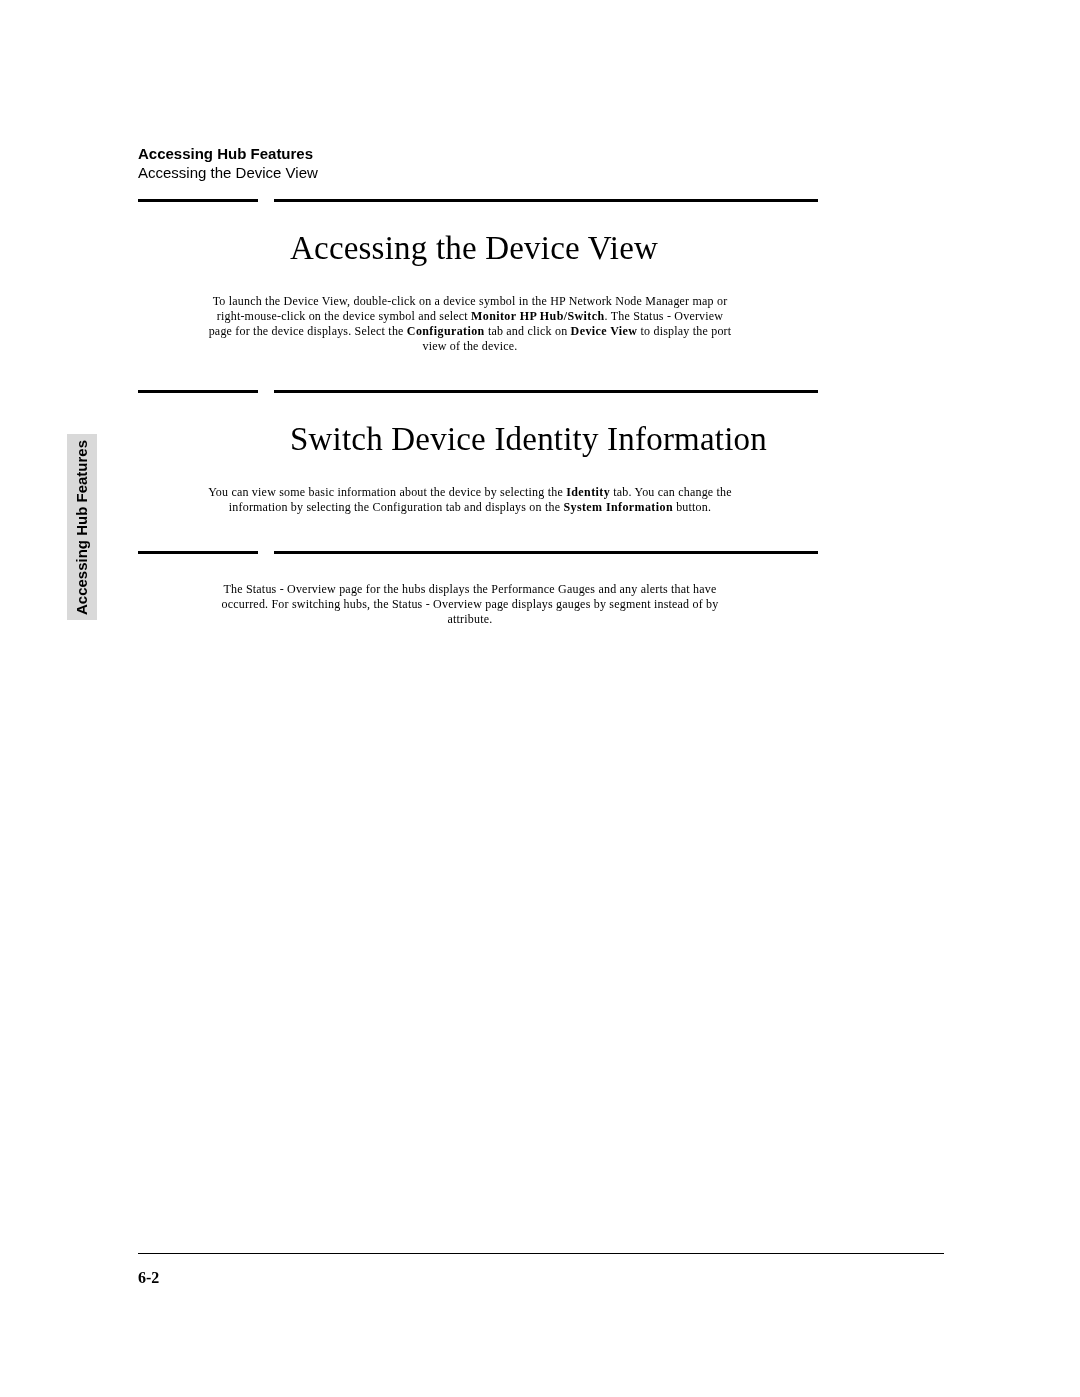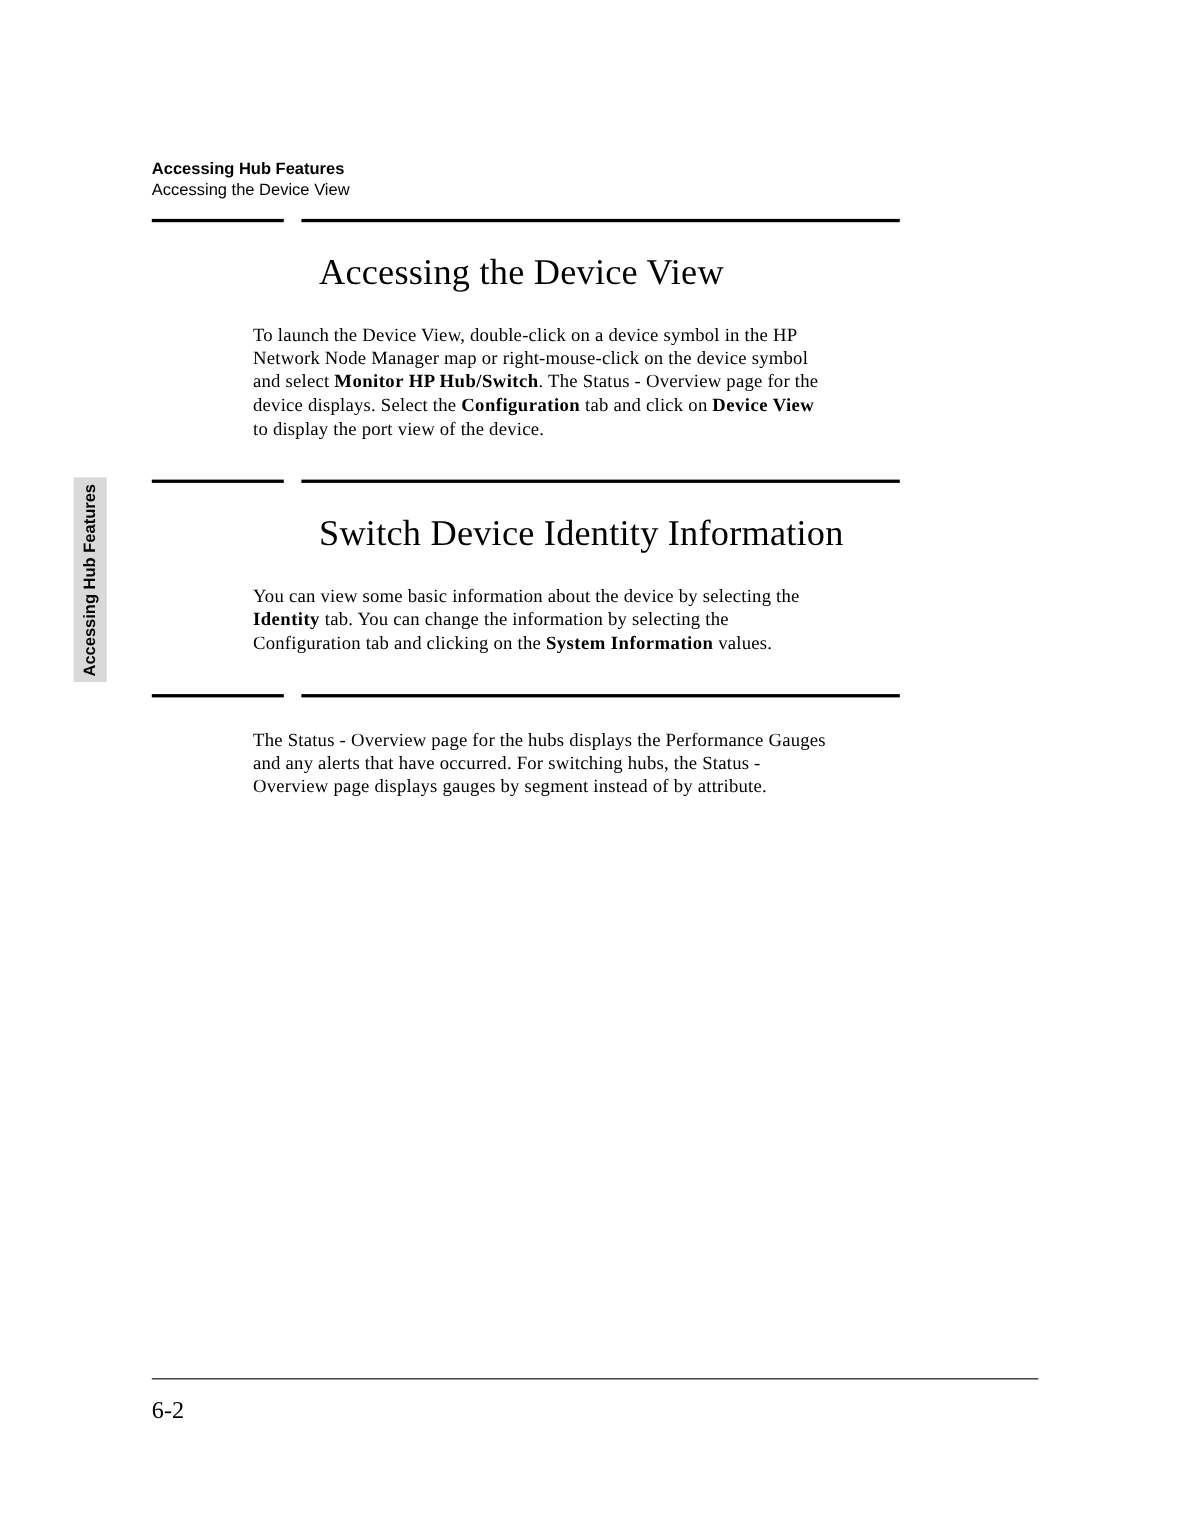--- a/index.html
+++ b/index.html
@@ -68,45 +68,47 @@
     font-family: "Times New Roman", Times, serif;
     font-weight: 400;
     font-size: 33px;
     line-height: 1.15;
     margin: 0 0 26px 152px;
     width: 528px;
     letter-spacing: 0.2px;
   }
 
   .body-text {
-    margin-left: 92px;
+    margin-left: 68px;
     width: 528px;
     font-family: "Times New Roman", Times, serif;
-    font-size: 17px;
+    font-size: 12px;
     line-height: 1.25;
     letter-spacing: 0.2px;
+    text-align: center;
   }
   .body-text p { margin-bottom: 14px; }
   .body-text p:last-child { margin-bottom: 0; }
   .body-text b { font-family: "Times New Roman", Times, serif; font-weight: 700; letter-spacing: 0.4px; }
 
   .footer-rule {
     position: absolute;
     left: 138px;
     top: 1253px;
     width: 806px;
     height: 1px;
     background: #000;
   }
   .page-number {
     position: absolute;
     left: 138px;
     top: 1269px;
     font-family: "Times New Roman", Times, serif;
-    font-size: 22px;
+    font-size: 16px;
+    font-weight: bold;
   }
 </style>
 </head>
 <body>
 
 <div class="page">
 
   <div class="running-head">
     <div class="bold">Accessing Hub Features</div>
     <div>Accessing the Device View</div>
@@ -132,21 +134,21 @@
     </div>
 
     <div class="section">
       <div class="rule-row">
         <div class="rule-left"></div>
           <div class="rule-right"></div>
       </div>
       <h2 class="section-title">Switch Device Identity Information</h2>
       <div class="body-text">
         <p>
-          <span>You can view some basic information about the device by selecting the </span><b>Identity</b><span> tab. You can change the information by selecting the Configuration tab and clicking on the </span><b>System Information</b><span> values.</span>
+          <span>You can view some basic information about the device by selecting the </span><b>Identity</b><span> tab. You can change the information by selecting the Configuration tab and displays on the </span><b>System Information</b><span> button.</span>
         </p>
       </div>
     </div>
 
     <div class="section">
       <div class="rule-row">
         <div class="rule-left"></div>
           <div class="rule-right"></div>
       </div>
       <div class="body-text">

